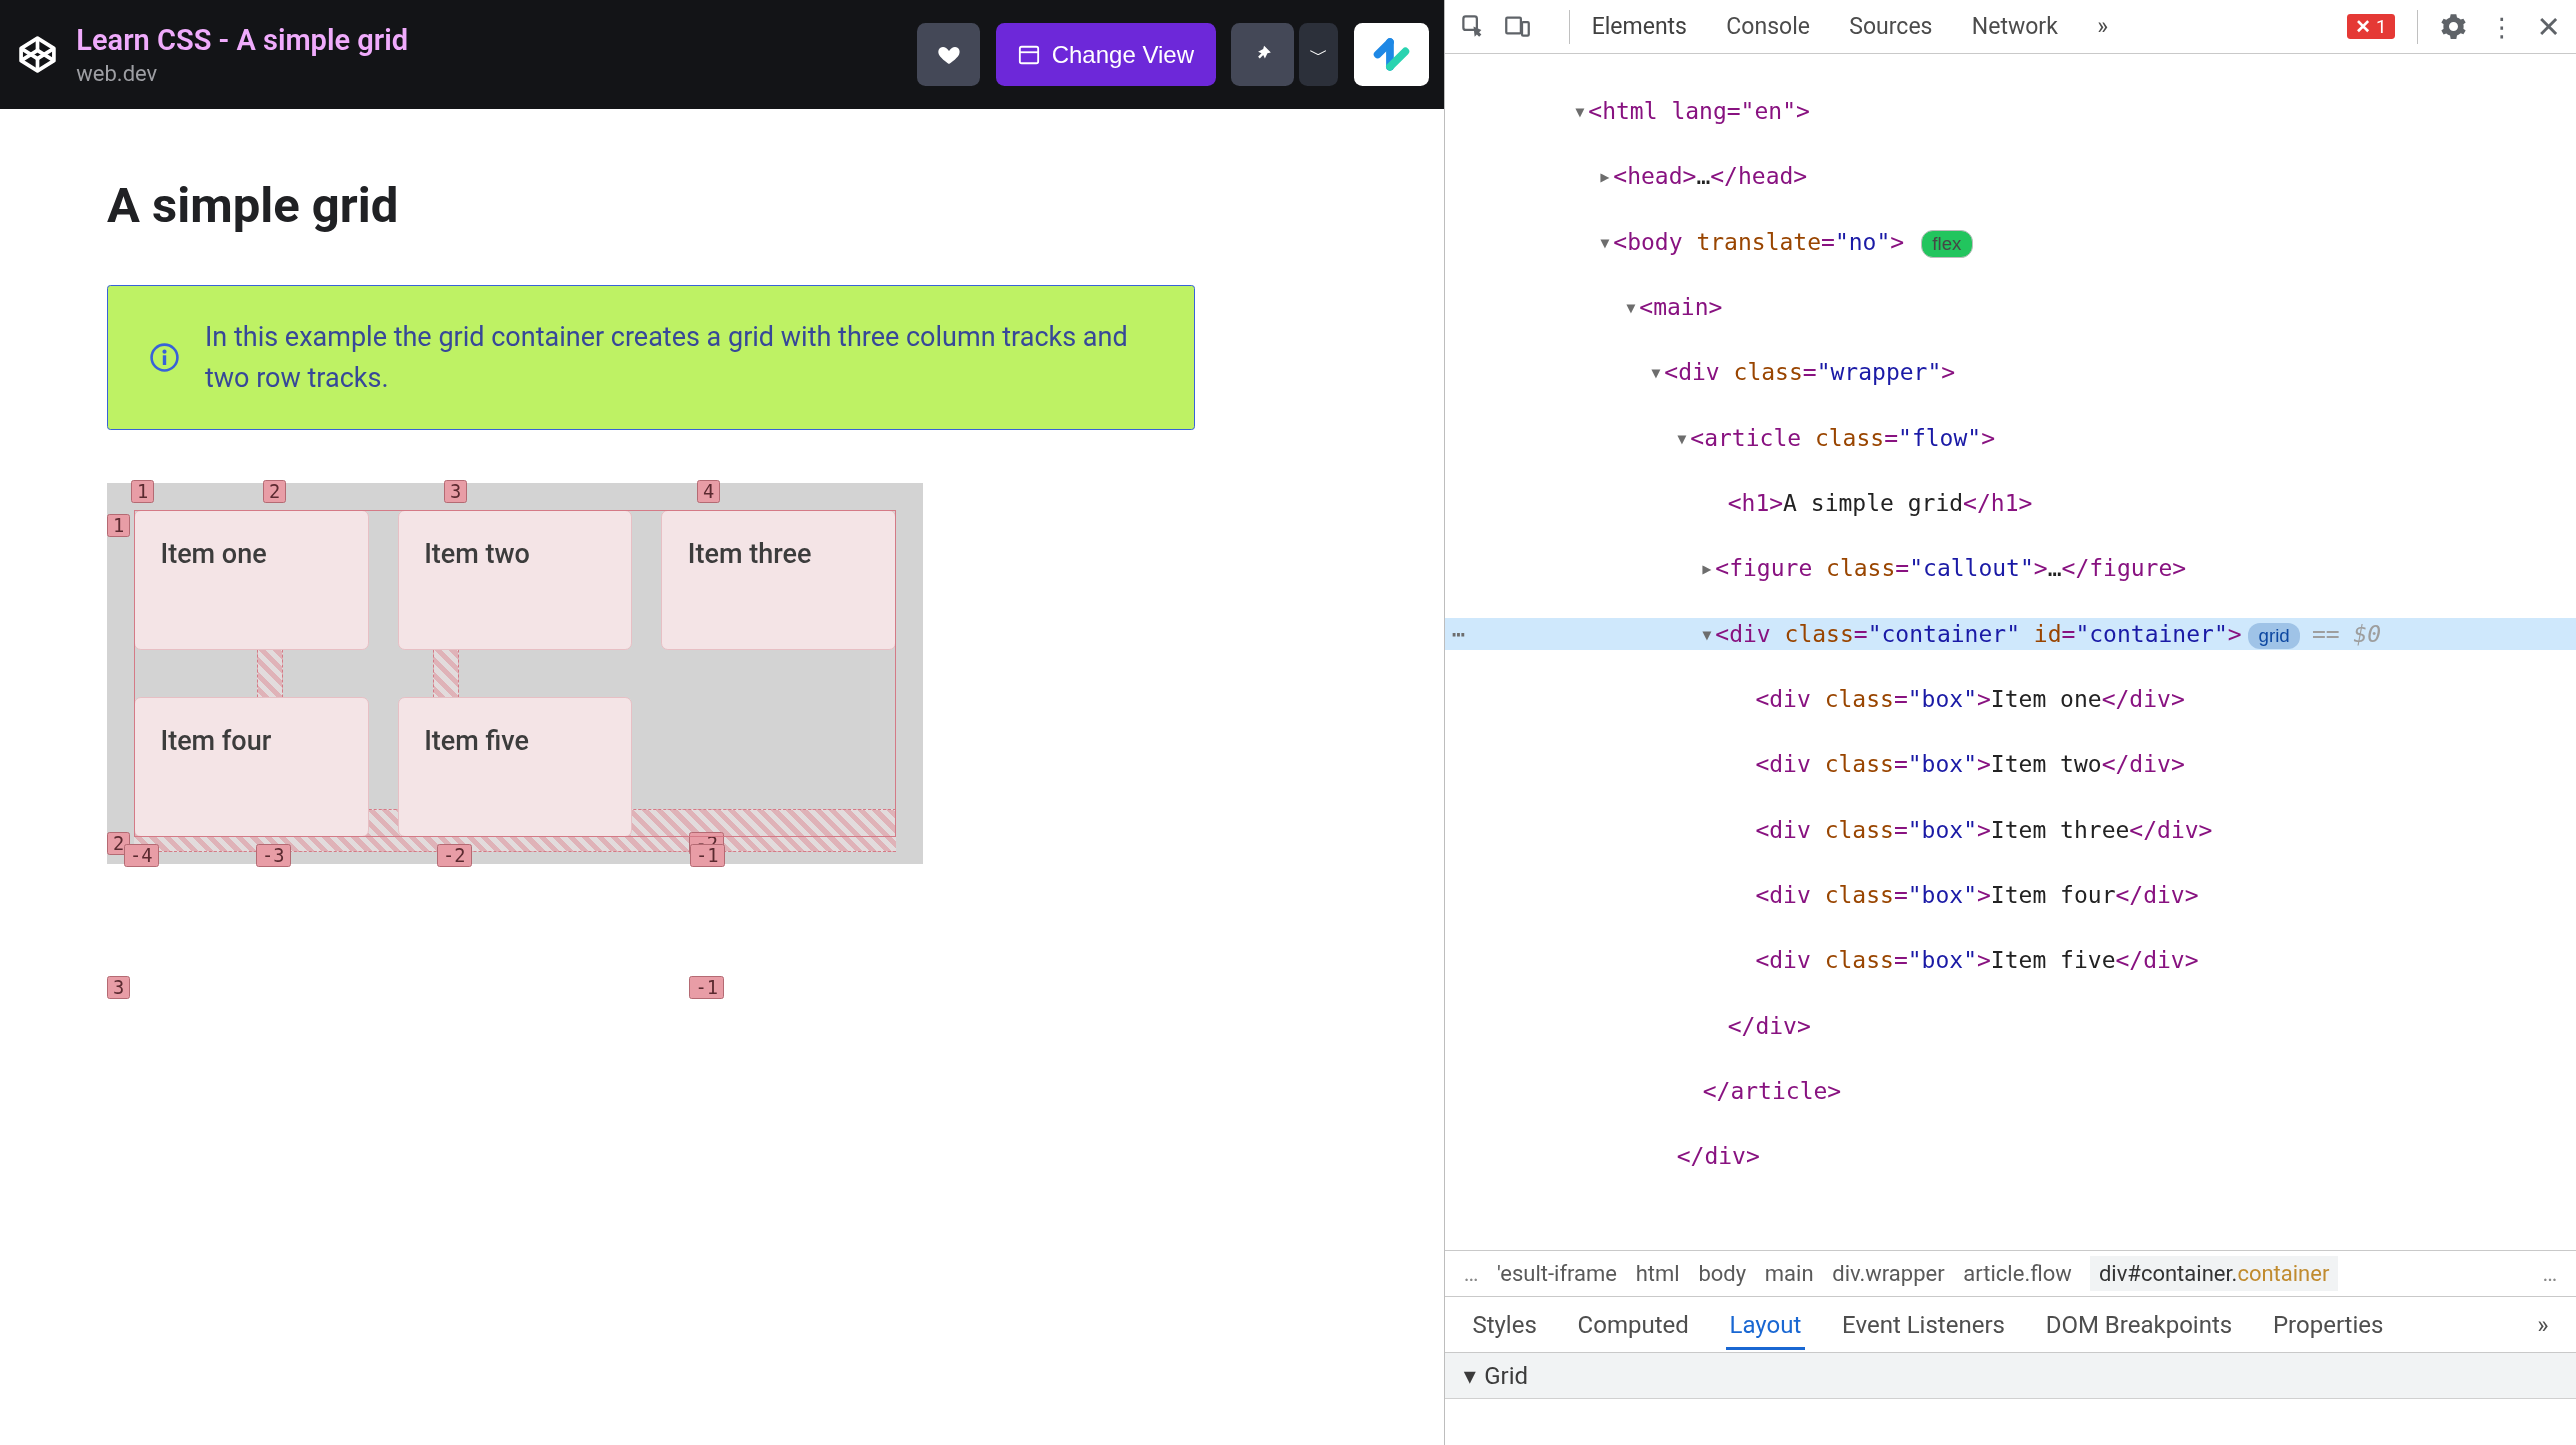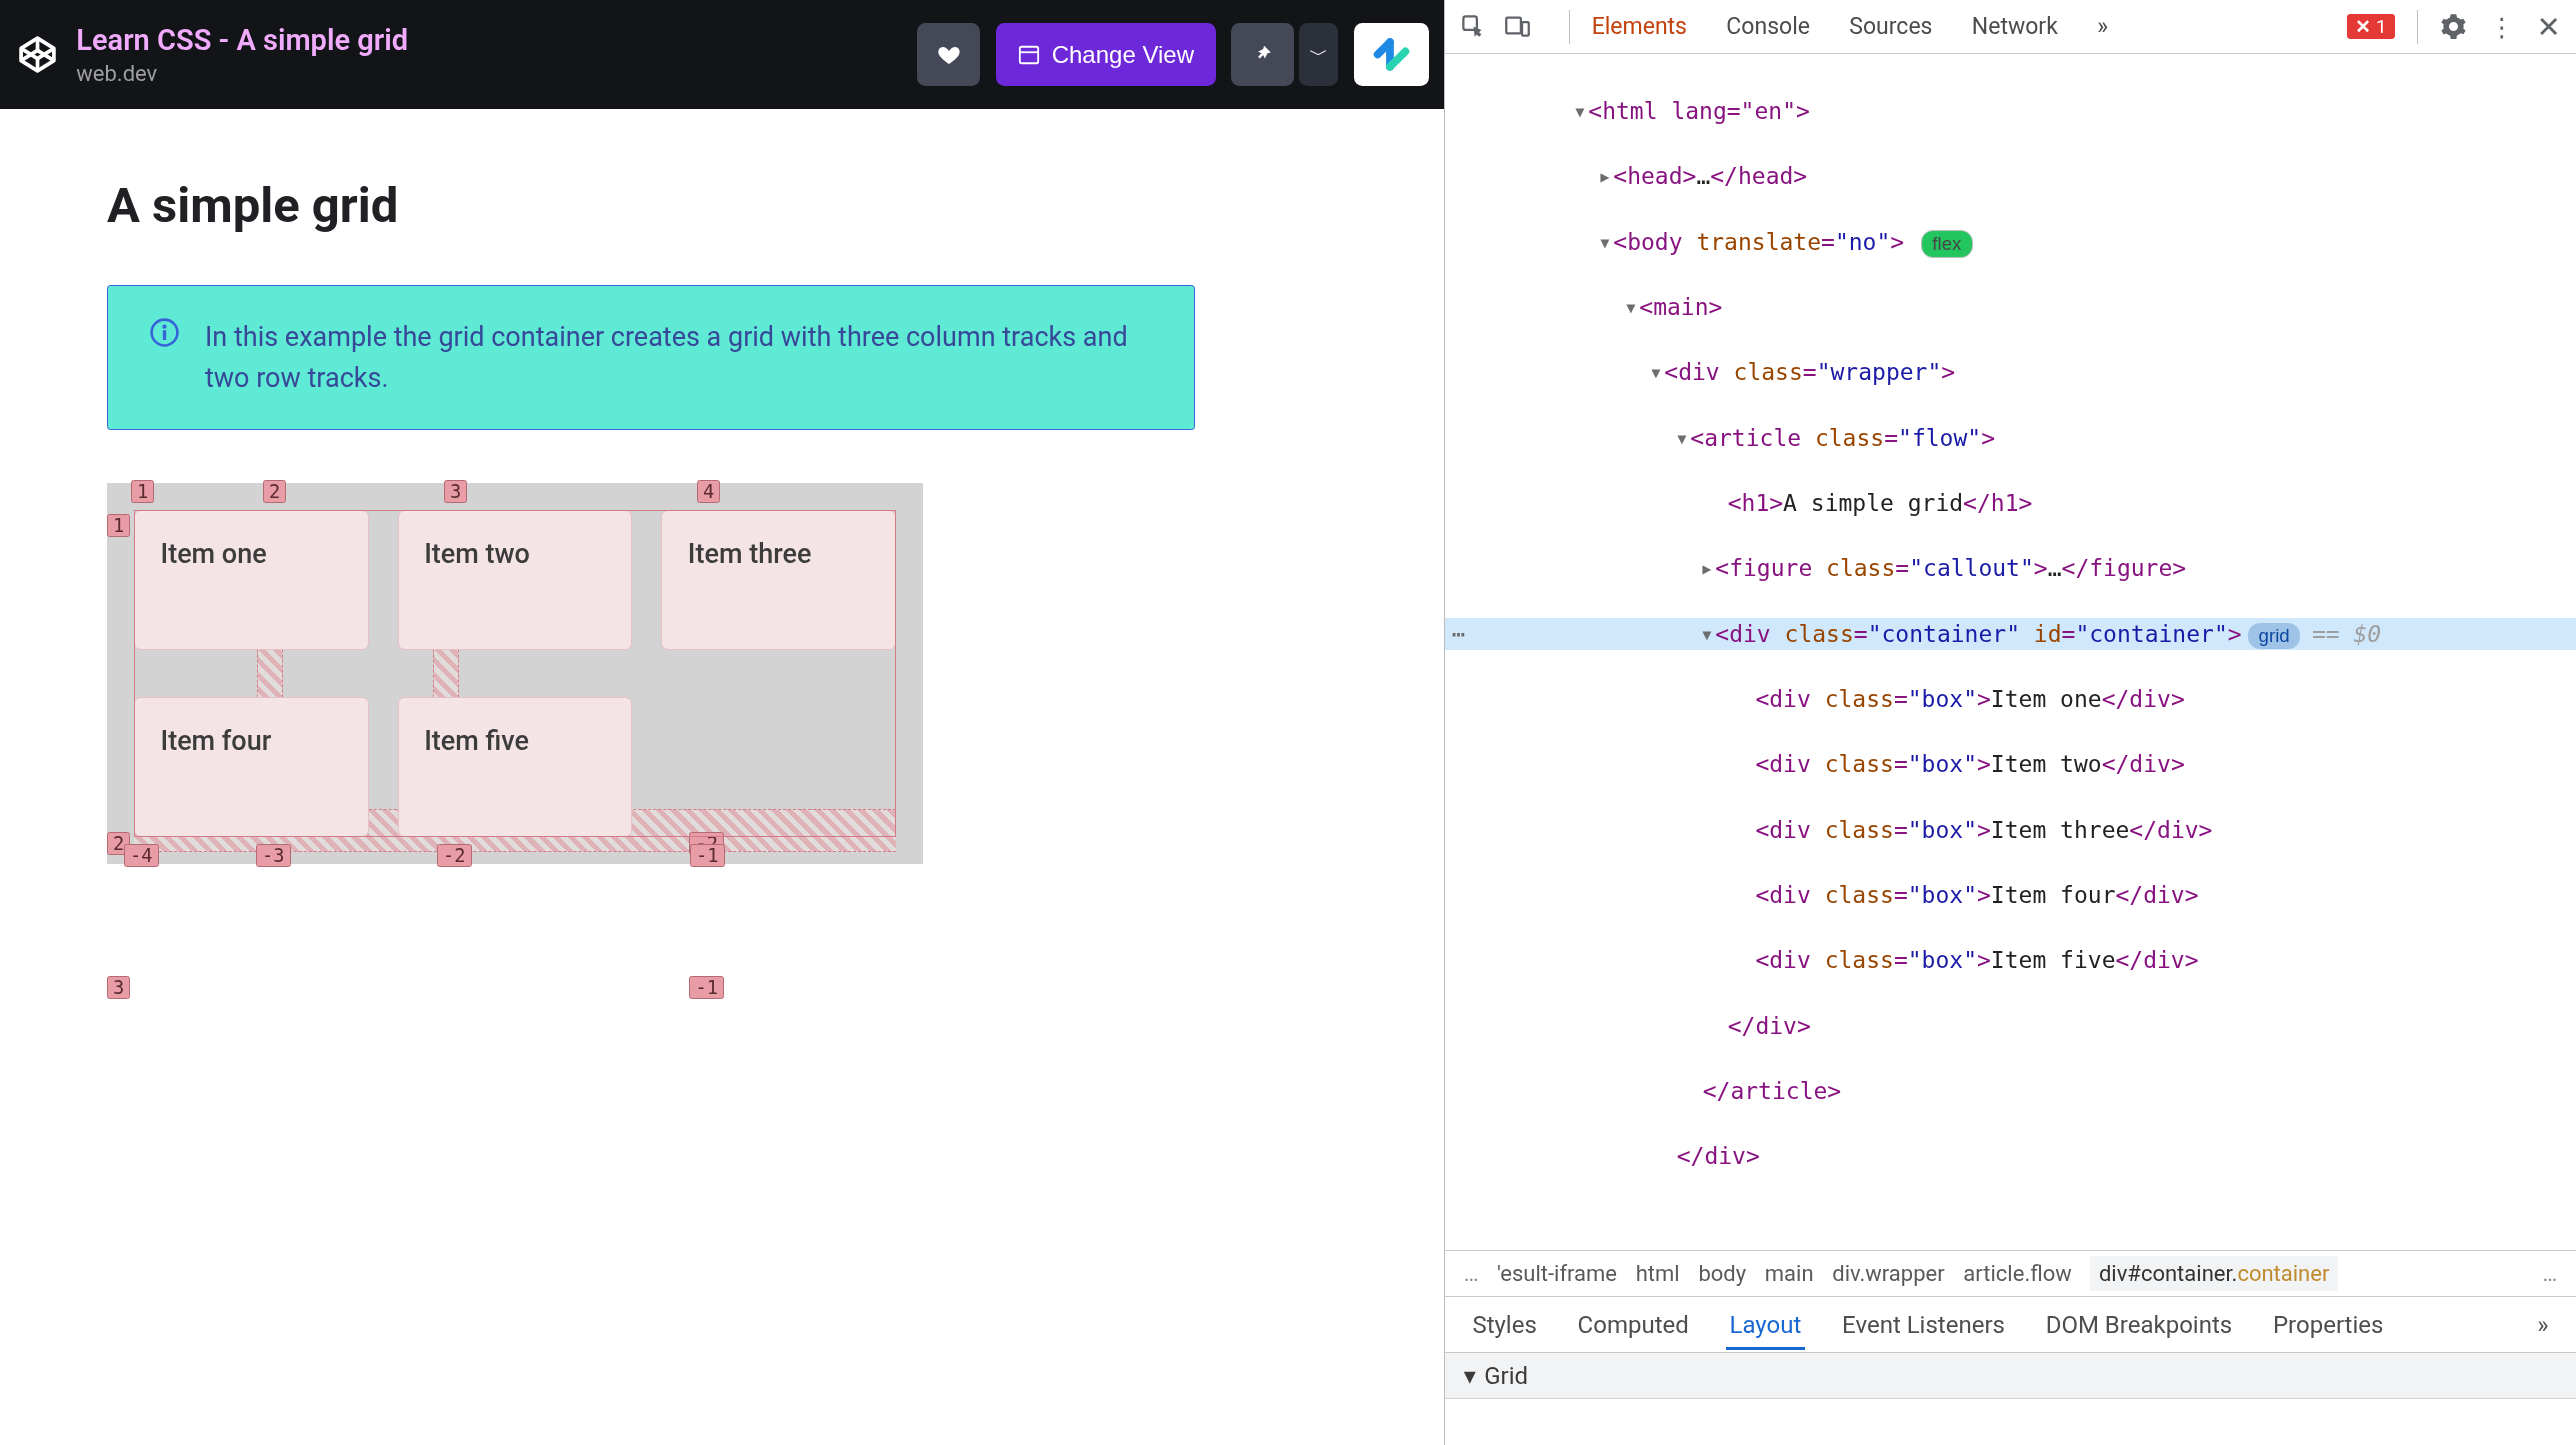--- a/index.html
+++ b/index.html
@@ -52,29 +52,30 @@
 
     .cp-body {
       flex: 1;
       background: #ffffff;
       padding: 68px 107px;
     }
     .h1 { font-size: 49px; font-weight: 700; color: #202124; margin-bottom: 51px; }
 
     .callout {
       border: 1.7px solid #3862d9;
-      background: #5eead4;
+      background: #bef264;
       border-radius: 3.4px;
       padding: 31px 39px;
       display: flex;
       gap: 24px;
       color: #374898;
       font-size: 27px;
       line-height: 1.5;
       max-width: 1088px;
+      align-items: center;
     }
     .callout .info-icon { flex: 0 0 34px; display:flex; align-items:flex-start; justify-content:center; }
 
     .grid-figure {
       margin-top: 53px;
       width: 816px;
       position: relative;
     }
     .grid-bg {
       background: #d3d3d3;
@@ -140,21 +141,21 @@
       height: 54px;
       border-bottom: 0.9px solid #c9c9c9;
       display: flex;
       align-items: center;
       padding: 0 15.3px;
       gap: 20.4px;
       color: #5a5a5a;
     }
     .dt-tabs { display:flex; gap: 36px; align-items:center; height:100%; }
     .dt-tab { cursor:pointer; color:#4c4c4c; font-size:23px; padding: 12px 1.7px; }
-    .dt-tab.active { color:#c2410c; }
+    .dt-tab.active { color:#404040; }
     .dt-icons-left { display:flex; gap: 17px; align-items:center; margin-right: 17px;}
     .dt-icons-right { margin-left:auto; display:flex; gap: 22px; align-items:center; }
     .err-badge {
       background:#e53935; color:#fff; font-size:18.7px;
       padding: 1.7px 8.5px; border-radius: 3.4px;
       display:flex; align-items:center; gap:5.1px;
     }
     .err-badge .x { font-weight:700; }
     .dt-sep { width:0.9px; height: 34px; background:#c0c0c0; }
 

